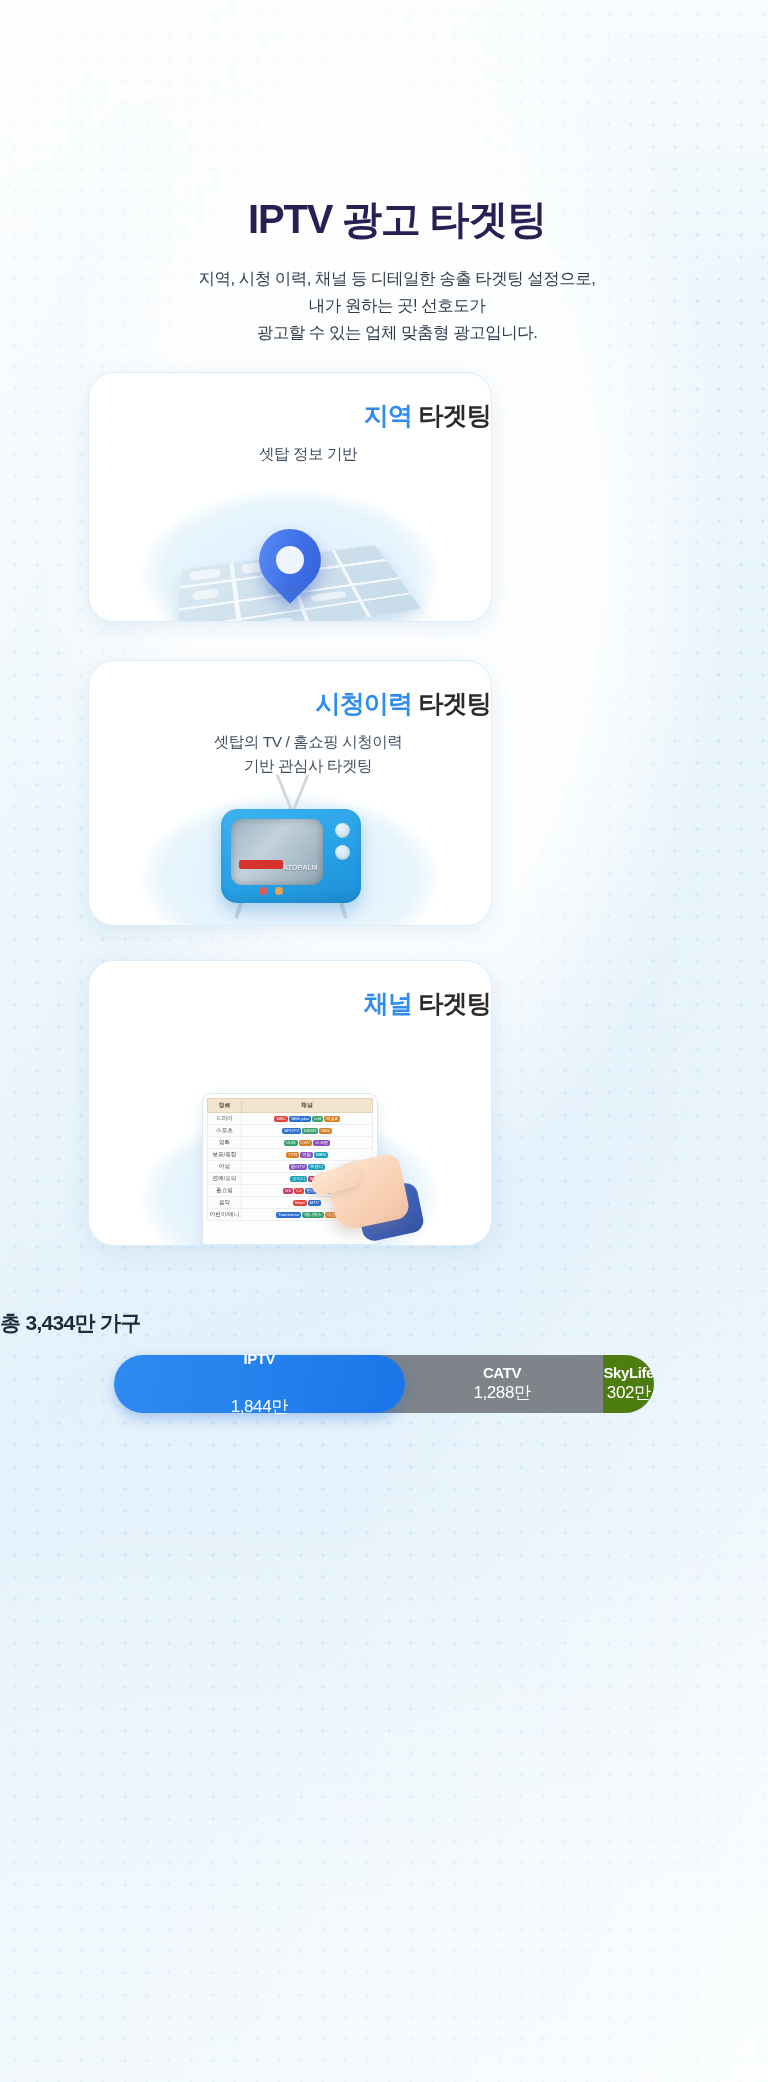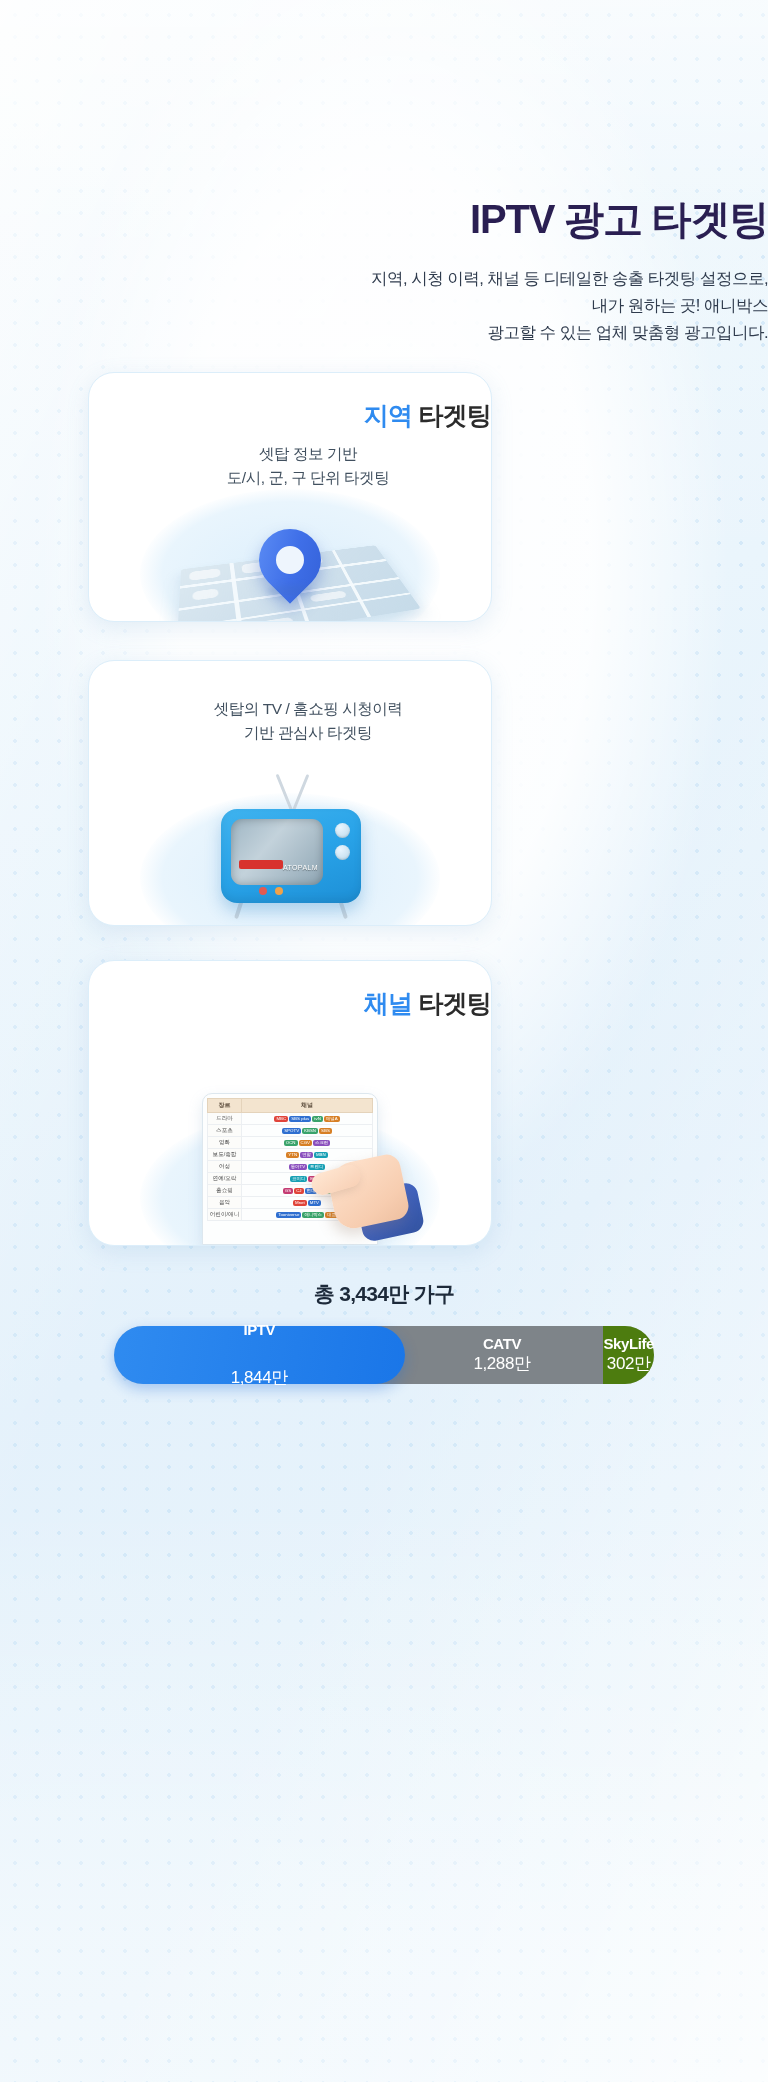--- a/index.html
+++ b/index.html
@@ -35,21 +35,21 @@
   .dots-sweep {
     position: absolute;
     left: 0; right: 0; top: 0; bottom: 0;
     background: linear-gradient(115deg, rgba(255,255,255,.75) 0%, rgba(255,255,255,.25) 22%, rgba(255,255,255,0) 42%, rgba(255,255,255,0) 60%, rgba(255,255,255,.35) 85%, rgba(255,255,255,.7) 100%);
     pointer-events: none;
   }
 
   .page { position: relative; width: 768px; height: 2082px; }
 
   
-  .header { position: absolute; left: 0; right: 0; top: 196px; text-align: right; padding-left: 26px; }
+  .header { position: absolute; left: 0; right: 0; top: 196px; text-align: center; padding-left: 26px; }
   .main-title {
     font-size: 40px;
     font-weight: bold;
     color: #2a1f52;
     letter-spacing: -1.2px;
     line-height: 1.18;
   }
   .subtitle {
     margin-top: 22px;
     font-size: 16.5px;
@@ -250,21 +250,21 @@
   .cuff {
     position: absolute;
     right: -16px; bottom: -12px;
     width: 62px; height: 50px;
     background: linear-gradient(150deg, #4b6fd8 0%, #33539f 100%);
     border-radius: 12px;
     transform: rotate(-12deg);
   }
 
   
-  .stats { position: absolute; left: 0; right: 0; top: 1280px; text-align: center; }
+  .stats { position: absolute; left: 0; right: 0; top: 1309px; text-align: left; }
   .stats-title {
     font-size: 21px;
     font-weight: bold;
     color: #1d2a3a;
     letter-spacing: -.7px;
   }
   .bar {
     position: relative;
     margin: 18px auto 0;
     width: 540px; height: 58px;
@@ -311,33 +311,32 @@
 <div class="page">
 
   <div class="dots"></div>
   <div class="dots-sweep"></div>
   <div class="dots-fade"></div>
 
   <div class="header">
     <div class="main-title">IPTV 광고 타겟팅</div>
     <div class="subtitle">
       <div>지역, 시청 이력, 채널 등 디테일한 송출 타겟팅 설정으로,</div>
-      <div>내가 원하는 곳!  애니박스</div>
+      <div>내가 원하는 곳!  선호도가</div>
       <div>광고할 수 있는 업체 맞춤형 광고입니다.</div>
     </div>
   </div>
 
   <div class="card card-1">
     <div class="card-head">
       <div class="card-title">
         <span class="hl">지역</span><span> 타겟팅</span>
       </div>
       <div class="card-desc">
         <div>셋탑 정보 기반</div>
-        <div>도/시, 군, 구 단위 타겟팅</div>
       </div>
     </div>
     <div class="art">
       <div class="art-halo"></div>
       <div class="map">
         <div class="road" style="left:0;right:0;top:34px;height:5px;"></div>
         <div class="road" style="left:0;right:0;top:74px;height:4px;"></div>
         <div class="road" style="left:0;right:0;top:104px;height:3px;"></div>
         <div class="road" style="top:0;bottom:0;left:58px;width:5px;"></div>
         <div class="road" style="top:0;bottom:0;left:126px;width:4px;"></div>
@@ -351,20 +350,23 @@
       </div>
       <div class="pin-wrap">
         <div class="pin"></div>
         <div class="pin-shadow"></div>
       </div>
     </div>
   </div>
 
   <div class="card card-2">
     <div class="card-head">
+      <div class="card-title">
+        <span class="hl">시청이력</span><span> 타겟팅</span>
+      </div>
       <div class="card-desc">
         <div>셋탑의 TV / 홈쇼핑 시청이력</div>
         <div>기반 관심사 타겟팅</div>
       </div>
     </div>
     <div class="art">
       <div class="art-halo"></div>
       <div class="tv-wrap">
         <div class="ant"></div>
         <div class="ant ant2"></div>

